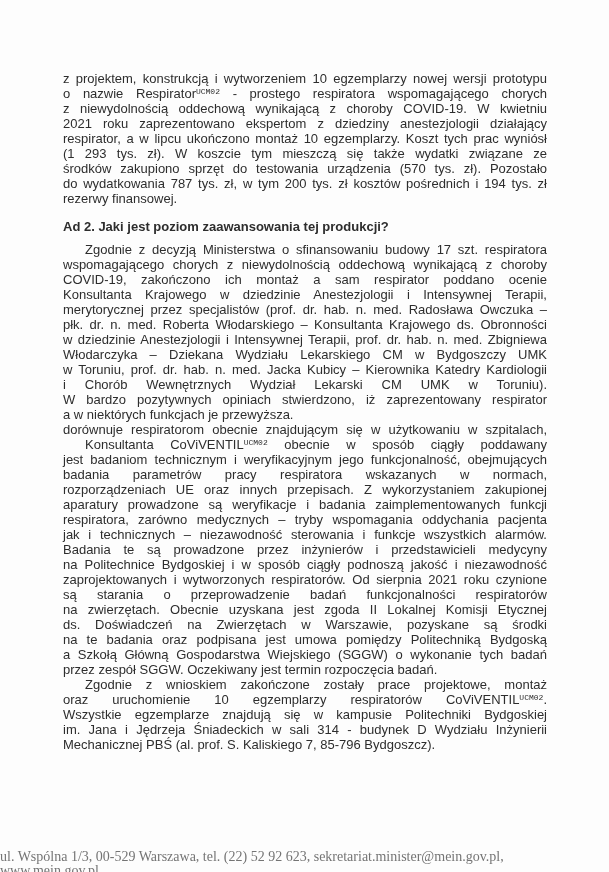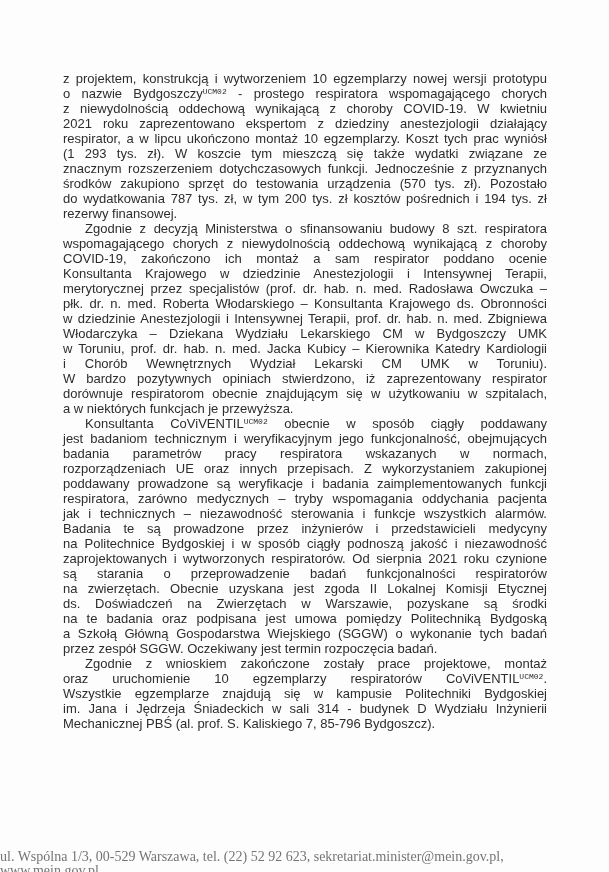--- a/index.html
+++ b/index.html
@@ -47,51 +47,51 @@
     color: #747474;
   }
 </style>
 </head>
 <body>
 
 <div class="page">
   <div class="body-text">
       <div class="para">
         <div class="line"><span>z projektem, konstrukcją i wytworzeniem 10 egzemplarzy nowej wersji prototypu</span></div>
-        <div class="line"><span>o nazwie Bydgoszczy</span><sup class="code">UCM02</sup><span> - prostego respiratora wspomagającego chorych</span></div>
+        <div class="line"><span>o nazwie Respirator</span><sup class="code">UCM02</sup><span> - prostego respiratora wspomagającego chorych</span></div>
         <div class="line"><span>z niewydolnością oddechową wynikającą z choroby COVID-19. W kwietniu</span></div>
         <div class="line"><span>2021 roku zaprezentowano ekspertom z dziedziny anestezjologii działający</span></div>
         <div class="line"><span>respirator, a w lipcu ukończono montaż 10 egzemplarzy. Koszt tych prac wyniósł</span></div>
         <div class="line"><span>(1 293 tys. zł). W koszcie tym mieszczą się także wydatki związane ze</span></div>
-        <div class="line"><span>znacznym rozszerzeniem dotychczasowych funkcji. Jednocześnie z przyznanych</span></div>
         <div class="line"><span>środków zakupiono sprzęt do testowania urządzenia (570 tys. zł). Pozostało</span></div>
         <div class="line"><span>do wydatkowania 787 tys. zł, w tym 200 tys. zł kosztów pośrednich i 194 tys. zł</span></div>
         <div class="line last"><span>rezerwy finansowej.</span></div>
       </div>
+      <div class="heading">Ad 2. Jaki jest poziom zaawansowania tej produkcji?</div>
       <div class="para indent">
-        <div class="line"><span>Zgodnie z decyzją Ministerstwa o sfinansowaniu budowy 8 szt. respiratora</span></div>
+        <div class="line"><span>Zgodnie z decyzją Ministerstwa o sfinansowaniu budowy 17 szt. respiratora</span></div>
         <div class="line"><span>wspomagającego chorych z niewydolnością oddechową wynikającą z choroby</span></div>
         <div class="line"><span>COVID-19, zakończono ich montaż a sam respirator poddano ocenie</span></div>
         <div class="line"><span>Konsultanta Krajowego w dziedzinie Anestezjologii i Intensywnej Terapii,</span></div>
         <div class="line"><span>merytorycznej przez specjalistów (prof. dr. hab. n. med. Radosława Owczuka –</span></div>
         <div class="line"><span>płk. dr. n. med. Roberta Włodarskiego – Konsultanta Krajowego ds. Obronności</span></div>
         <div class="line"><span>w dziedzinie Anestezjologii i Intensywnej Terapii, prof. dr. hab. n. med. Zbigniewa</span></div>
         <div class="line"><span>Włodarczyka – Dziekana Wydziału Lekarskiego CM w Bydgoszczy UMK</span></div>
         <div class="line"><span>w Toruniu, prof. dr. hab. n. med. Jacka Kubicy – Kierownika Katedry Kardiologii</span></div>
         <div class="line"><span>i Chorób Wewnętrznych Wydział Lekarski CM UMK w Toruniu).</span></div>
         <div class="line"><span>W bardzo pozytywnych opiniach stwierdzono, iż zaprezentowany respirator</span></div>
+        <div class="line last"><span>a w niektórych funkcjach je przewyższa.</span></div>
         <div class="line"><span>dorównuje respiratorom obecnie znajdującym się w użytkowaniu w szpitalach,</span></div>
-        <div class="line last"><span>a w niektórych funkcjach je przewyższa.</span></div>
       </div>
       <div class="para indent">
         <div class="line"><span>Konsultanta CoViVENTIL</span><sup class="code">UCM02</sup><span> obecnie w sposób ciągły poddawany</span></div>
         <div class="line"><span>jest badaniom technicznym i weryfikacyjnym jego funkcjonalność, obejmujących</span></div>
         <div class="line"><span>badania parametrów pracy respiratora wskazanych w normach,</span></div>
         <div class="line"><span>rozporządzeniach UE oraz innych przepisach. Z wykorzystaniem zakupionej</span></div>
-        <div class="line"><span>poddawany prowadzone są weryfikacje i badania zaimplementowanych funkcji</span></div>
+        <div class="line"><span>aparatury prowadzone są weryfikacje i badania zaimplementowanych funkcji</span></div>
         <div class="line"><span>respiratora, zarówno medycznych – tryby wspomagania oddychania pacjenta</span></div>
         <div class="line"><span>jak i technicznych – niezawodność sterowania i funkcje wszystkich alarmów.</span></div>
         <div class="line"><span>Badania te są prowadzone przez inżynierów i przedstawicieli medycyny</span></div>
         <div class="line"><span>na Politechnice Bydgoskiej i w sposób ciągły podnoszą jakość i niezawodność</span></div>
         <div class="line"><span>zaprojektowanych i wytworzonych respiratorów. Od sierpnia 2021 roku czynione</span></div>
         <div class="line"><span>są starania o przeprowadzenie badań funkcjonalności respiratorów</span></div>
         <div class="line"><span>na zwierzętach. Obecnie uzyskana jest zgoda II Lokalnej Komisji Etycznej</span></div>
         <div class="line"><span>ds. Doświadczeń na Zwierzętach w Warszawie, pozyskane są środki</span></div>
         <div class="line"><span>na te badania oraz podpisana jest umowa pomiędzy Politechniką Bydgoską</span></div>
         <div class="line"><span>a Szkołą Główną Gospodarstwa Wiejskiego (SGGW) o wykonanie tych badań</span></div>

